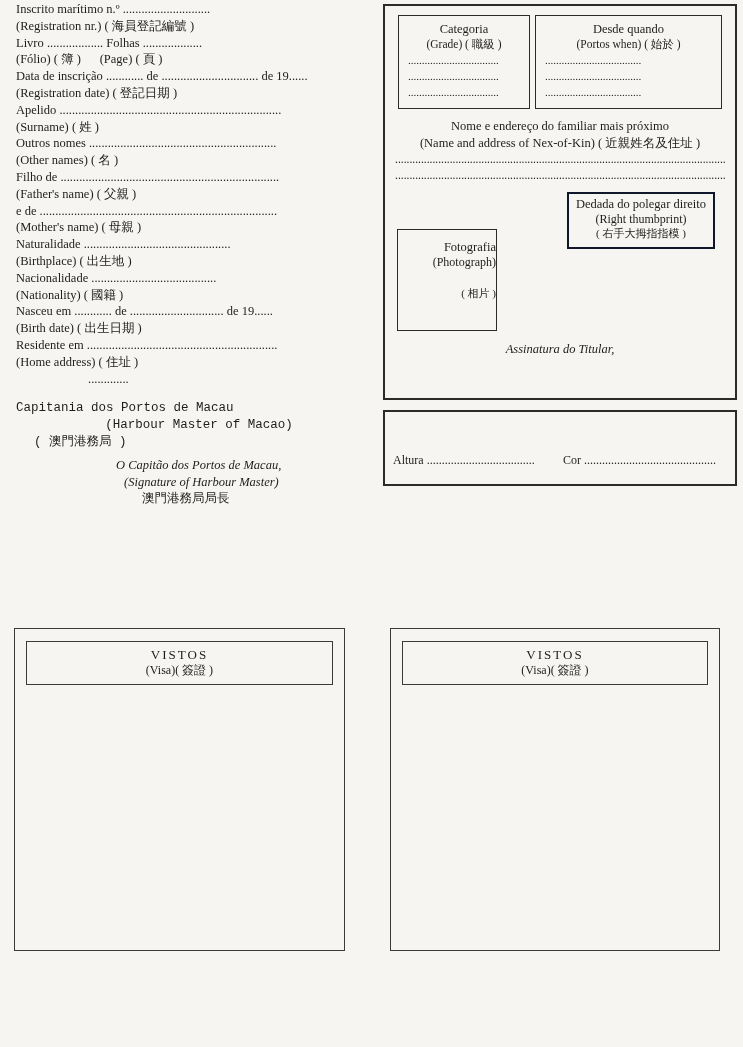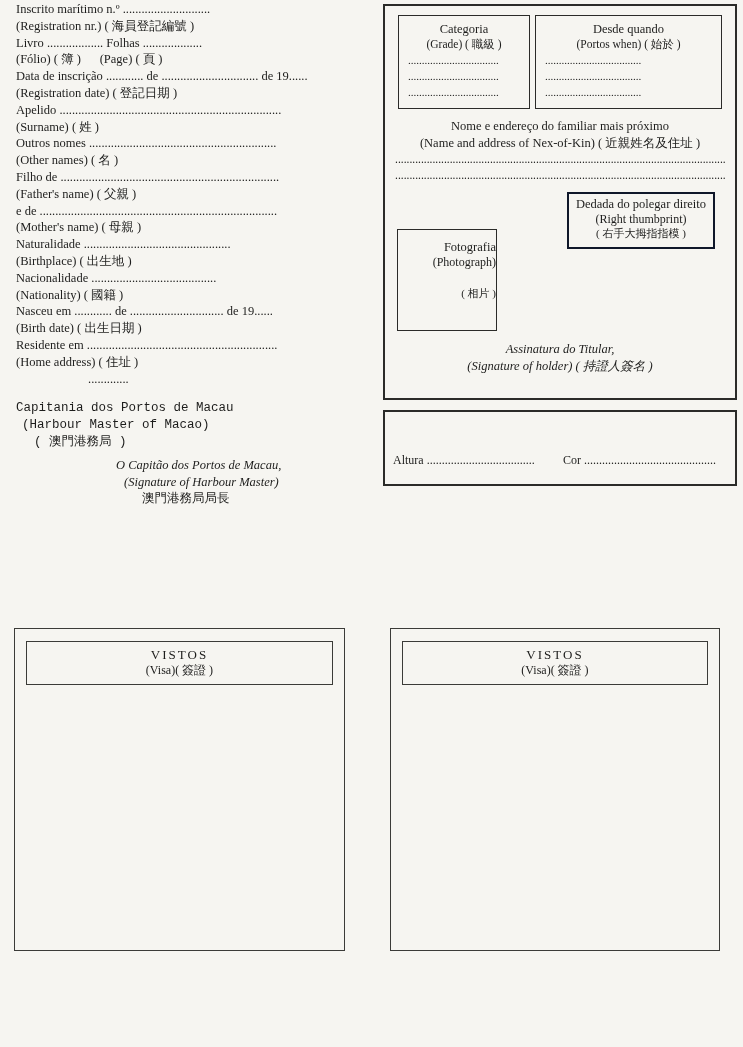--- a/index.html
+++ b/index.html
@@ -10,21 +10,21 @@
     font-family:"Liberation Serif", serif;
     color:#1d1d1c;
     overflow:hidden;
   }
   .line { font-size:12.5px; line-height:16.8px; white-space:pre; overflow:hidden; }
 
   
   .left-page { position:absolute; left:16px; top:1px; width:360px; }
   .short-dots { margin-left:72px; }
   .footer-block { margin-top:13px;font-family:Liberation Mono, monospace; }
-  .footer-block .ind1 { margin-left:6px; }
+  .footer-block .ind1 { margin-left:6px;text-align:center; }
   .footer-block .ind2 { margin-left:18px; }
   .sig-block { margin-top:6px; font-style:italic; }
   .sig-block .s1 { margin-left:100px; }
   .sig-block .s2 { margin-left:108px; }
   .sig-block .s3 { margin-left:126px; font-style:normal; }
 
   
   .right-page {
     position:absolute; left:383px; top:4px; width:354px; height:396px;
     border:2px solid #2b2b29;
@@ -148,21 +148,20 @@
       <div class="t2">(Right thumbprint)</div>
       <div class="t3">( 右手大拇指指模 )</div>
     </div>
     <div class="photo-box">
       <div class="p1">Fotografia</div>
       <div class="p2">(Photograph)</div>
       <div class="p3">( 相片 )</div>
     </div>
     <div class="sig-holder">
       <div>Assinatura do Titular,</div>
-      <div>(Signature of holder) ( 持證人簽名 )</div>
     </div>
   </div>
 </div>
 
 <div class="details-box">
   <div class="details-col col-left">
     <div class="line">Altura ....................................</div>
     <div class="line">(Height) ( 身高 )</div>
     
     

